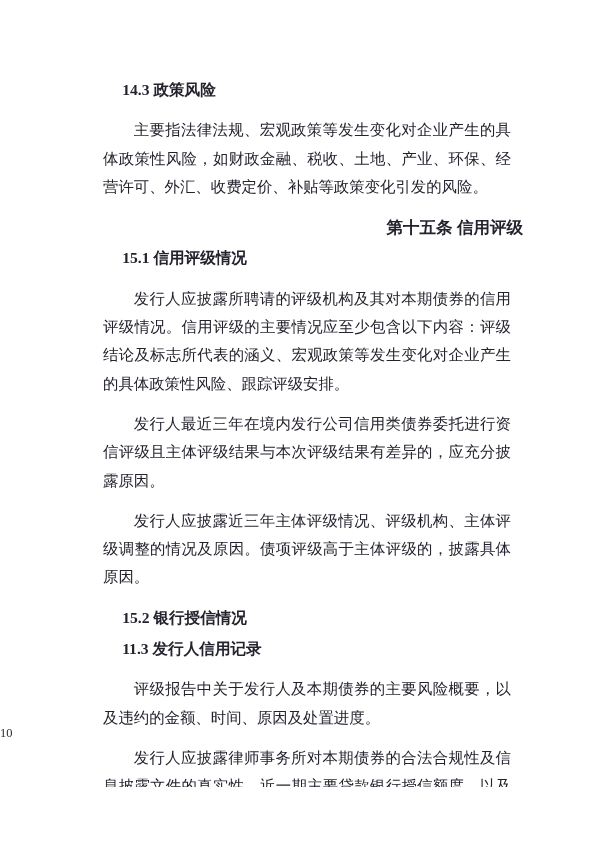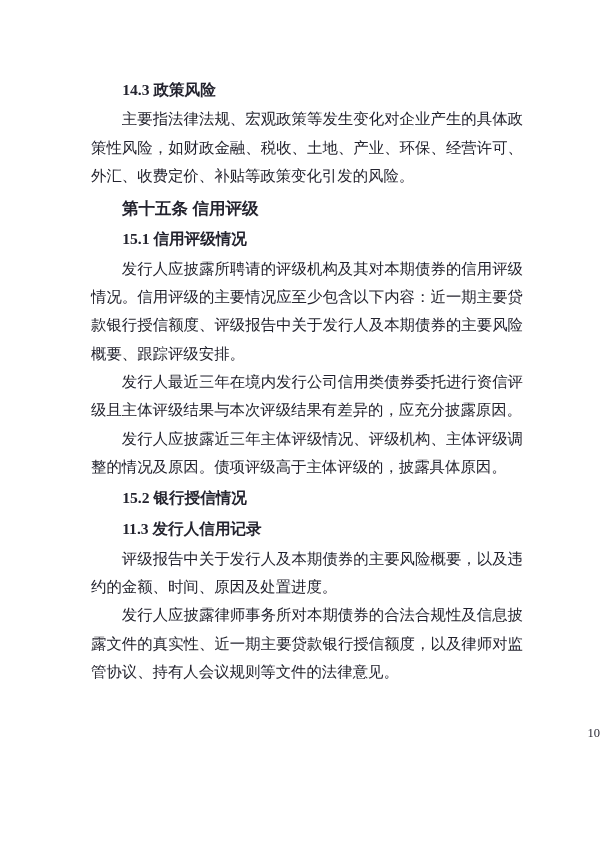--- a/index.html
+++ b/index.html
@@ -16,70 +16,71 @@
     font-family: "Liberation Serif", "DejaVu Serif", serif;
     color: #23232e;
   }
   .doc-content {
     position: absolute;
     top: 73px;
     left: 91px;
     width: 432px;
   }
   .doc-content p {
-    margin: 0;
+    margin: 12px;
     padding: 0;
   }
   .para {
     font-size: 15.4px;
     line-height: 28.3px;
     text-indent: 2em;
     text-align: justify;
     text-justify: inter-character;
     text-align-last: left;
     letter-spacing: 0;
   }
   .h-major {
     font-family: "Liberation Sans", "DejaVu Sans", sans-serif;
     font-weight: bold;
     font-size: 16.5px;
     line-height: 28.3px;
     text-indent: 1.88em;
     margin: 4px 0 1px 0 !important;
+    text-align: right;
   }
   .h-sub {
     font-family: "Liberation Serif", "DejaVu Serif", serif;
     font-weight: bold;
     font-size: 15.6px;
     line-height: 28.3px;
     text-indent: 2em;
     margin: 3px 0 1px 0 !important;
   }
   .page-footer {
     position: absolute;
     left: 0;
     bottom: 46px;
     width: 100%;
-    text-align: right;
+    text-align: left;
     font-size: 12.5px;
     line-height: 16px;
     color: #2a2a36;
     font-family: "Liberation Serif", "DejaVu Serif", serif;
   }
 </style>
 </head>
 <body>
 
 <div class="page">
   <div class="doc-content" id="doc-content">
       <p class="h-sub">14.3 政策风险</p>
       <p class="para">主要指法律法规、宏观政策等发生变化对企业产生的具体政策性风险，如财政金融、税收、土地、产业、环保、经营许可、外汇、收费定价、补贴等政策变化引发的风险。</p>
       <p class="h-major">第十五条 信用评级</p>
       <p class="h-sub">15.1 信用评级情况</p>
-      <p class="para">发行人应披露所聘请的评级机构及其对本期债券的信用评级情况。信用评级的主要情况应至少包含以下内容：近一期主要贷款银行授信额度、评级报告中关于发行人及本期债券的主要风险概要、跟踪评级安排。</p>
+      <p class="para">发行人应披露所聘请的评级机构及其对本期债券的信用评级情况。信用评级的主要情况应至少包含以下内容：评级结论及标志所代表的涵义、宏观政策等发生变化对企业产生的具体政策性风险、跟踪评级安排。</p>
       <p class="para">发行人最近三年在境内发行公司信用类债券委托进行资信评级且主体评级结果与本次评级结果有差异的，应充分披露原因。</p>
       <p class="para">发行人应披露近三年主体评级情况、评级机构、主体评级调整的情况及原因。债项评级高于主体评级的，披露具体原因。</p>
       <p class="h-sub">15.2 银行授信情况</p>
       <p class="h-sub">11.3 发行人信用记录</p>
       <p class="para">评级报告中关于发行人及本期债券的主要风险概要，以及违约的金额、时间、原因及处置进度。</p>
       <p class="para">发行人应披露律师事务所对本期债券的合法合规性及信息披露文件的真实性、近一期主要贷款银行授信额度，以及律师对监管协议、持有人会议规则等文件的法律意见。</p>
     </div>
   <div class="page-footer">
     <span>10</span>
   </div>

